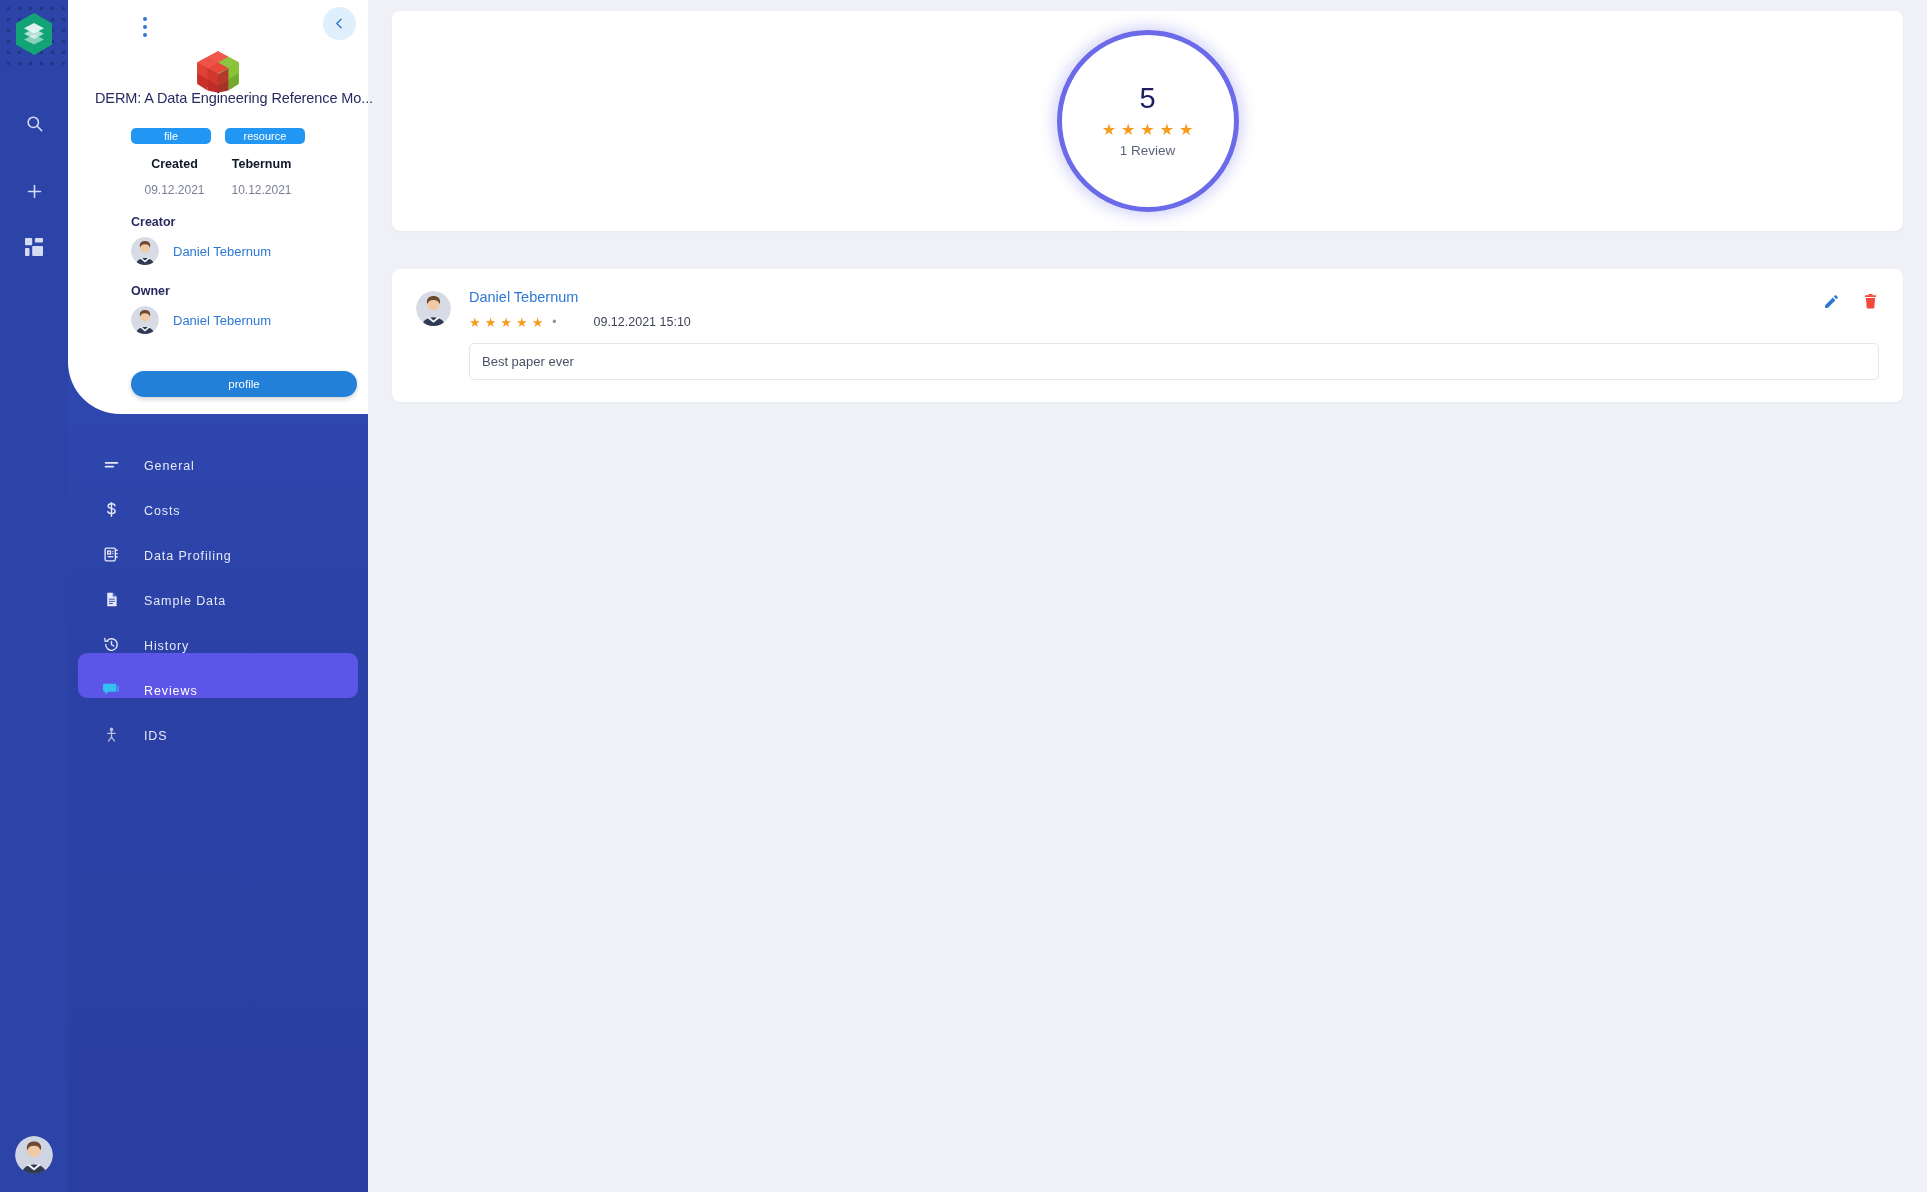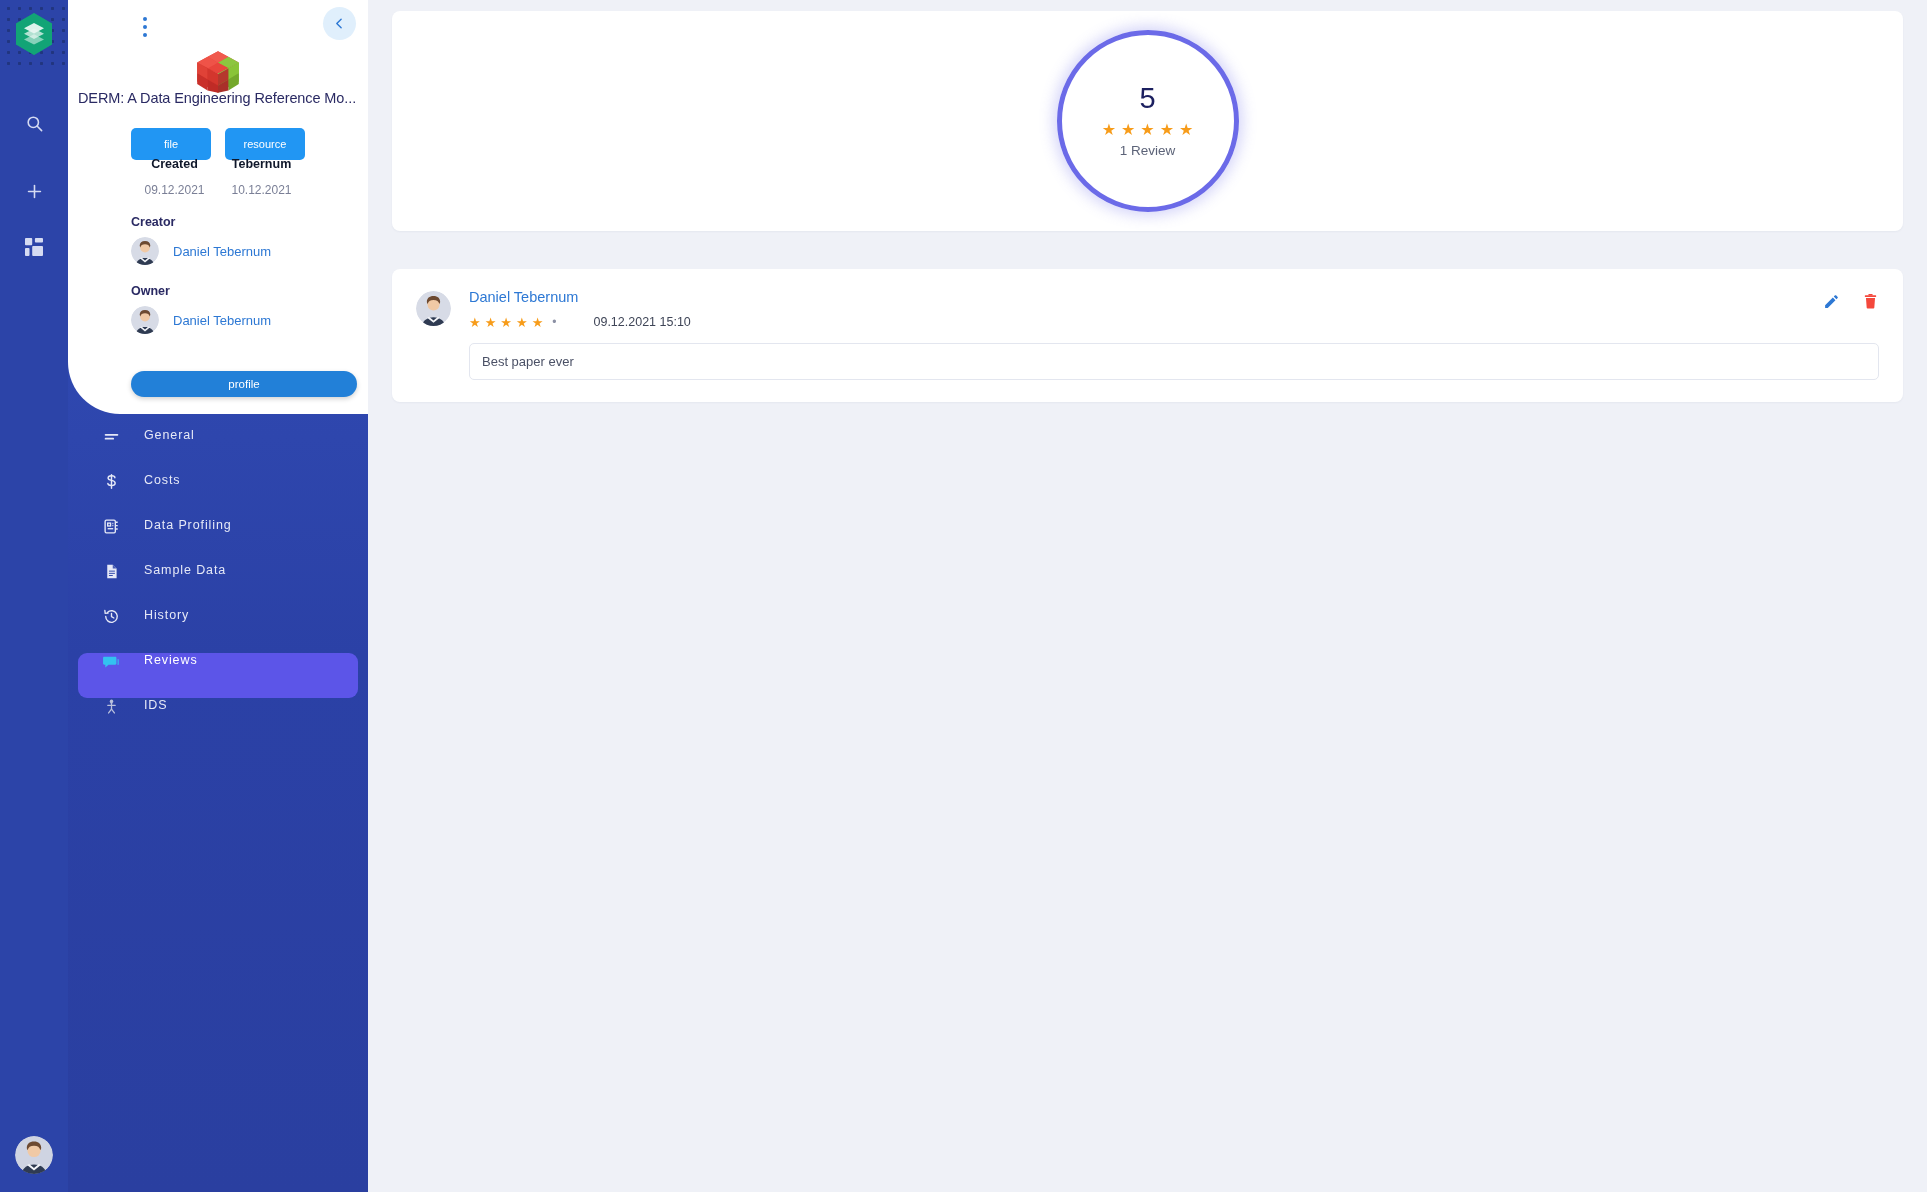--- a/index.html
+++ b/index.html
@@ -99,38 +99,38 @@
   }
 
   .asset-thumb {
     position: absolute;
     top: 48px; left: 0; width: 300px;
     display: flex; justify-content: center;
   }
   .asset-title {
     position: absolute;
     top: 90px; left: 0; width: 332px;
-    text-align: left;
+    text-align: center;
     font-size: 14.5px;
     color: #2a2a63;
     letter-spacing: -0.1px;
     padding: 0 10px;
     white-space: nowrap;
     overflow: hidden;
   }
 
   .tag-row {
     position: absolute;
     top: 128px; left: 0; width: 300px;
     display: flex; gap: 14px;
     padding: 0 63px;
   }
   .tag {
     flex: 1;
-    height: 32px;
+    height: 16px;
     border-radius: 5px;
     background: #2196f3;
     color: #fff;
     font-size: 11px;
     display: flex; align-items: center; justify-content: center;
     cursor: pointer;
     border: none;
     font-family: "Liberation Sans", sans-serif;
   }
 
@@ -178,21 +178,21 @@
   }
 
   
   .nav {
     position: absolute;
     top: 428px; left: 0; width: 300px;
     padding: 0 10px;
   }
   .nav-item {
     position: relative;
-    display: flex; align-items: flex-start;
+    display: flex; align-items: flex-end;
     height: 45px;
     border-radius: 9px;
     cursor: pointer;
     margin-bottom: 0px;
   }
   .nav-item.active { background: #5c55e8; }
   .nav-ico {
     width: 66px;
     display: flex; align-items: center; justify-content: center;
     flex: 0 0 66px;

